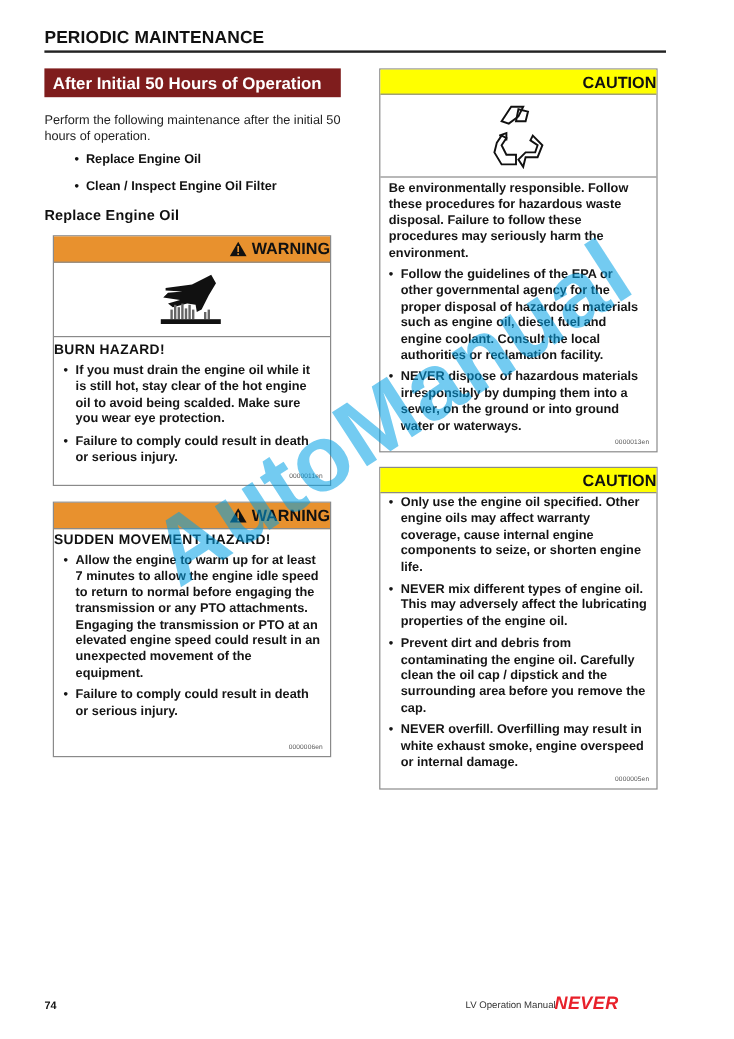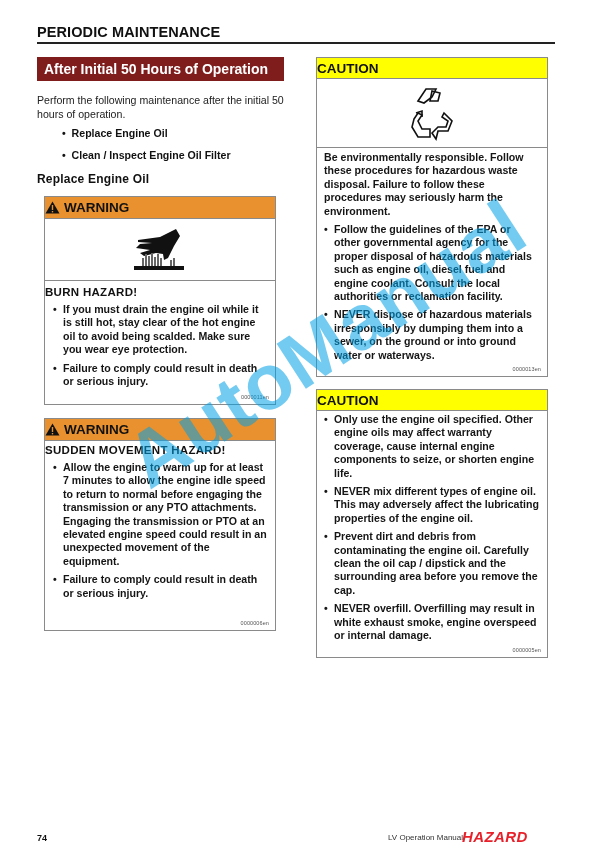--- a/index.html
+++ b/index.html
@@ -26,21 +26,21 @@
       left: 37px; font-size: 10.6px; font-weight: bold; color: #111; margin-left: 25px;
     }
     .sub-heading {
       left: 37px; top: 172px; font-size: 12px; font-weight: 900; letter-spacing: 0.2px;
     }
     .box {
       position: absolute; border: 1px solid #8a8a8a; background: #fff; box-sizing: border-box;
     }
     .box-head {
       text-align: center; font-weight: bold; font-size: 13.5px; box-sizing: border-box;
-      border-bottom: 1px solid #8a8a8a; display: flex; align-items: center; justify-content: flex-start; gap: 4px;
+      border-bottom: 1px solid #8a8a8a; display: flex; align-items: center; justify-content: flex-end; gap: 4px;
     }
     .warn-head { background: #e8912e; color: #111; height: 22px; }
     .caut-head { background: #ffff00; color: #111; height: 21px; }
     .icon-area {
       display: flex; align-items: center; justify-content: center;
       border-bottom: 1px solid #8a8a8a; box-sizing: border-box;
     }
     .hazard-title {
       font-weight: 900; font-size: 11.5px; letter-spacing: 0.3px; margin-top: 5px;
     }
@@ -164,13 +164,13 @@
     <li>Prevent dirt and debris from contaminating the engine oil. Carefully clean the oil cap / dipstick and the surrounding area before you remove the cap.</li>
     <li>NEVER overfill. Overfilling may result in white exhaust smoke, engine overspeed or internal damage.</li>
   </ul>
   <div class="code">0000005en</div>
 </div>
 
 <div class="abs watermark">AutoManual</div>
 
 <div class="abs footer-page">74</div>
 <div class="abs footer-manual">LV Operation Manual</div>
-<div class="abs footer-logo">HAZARD</div>
+<div class="abs footer-logo">NEVER</div>
 
 </body></html>

